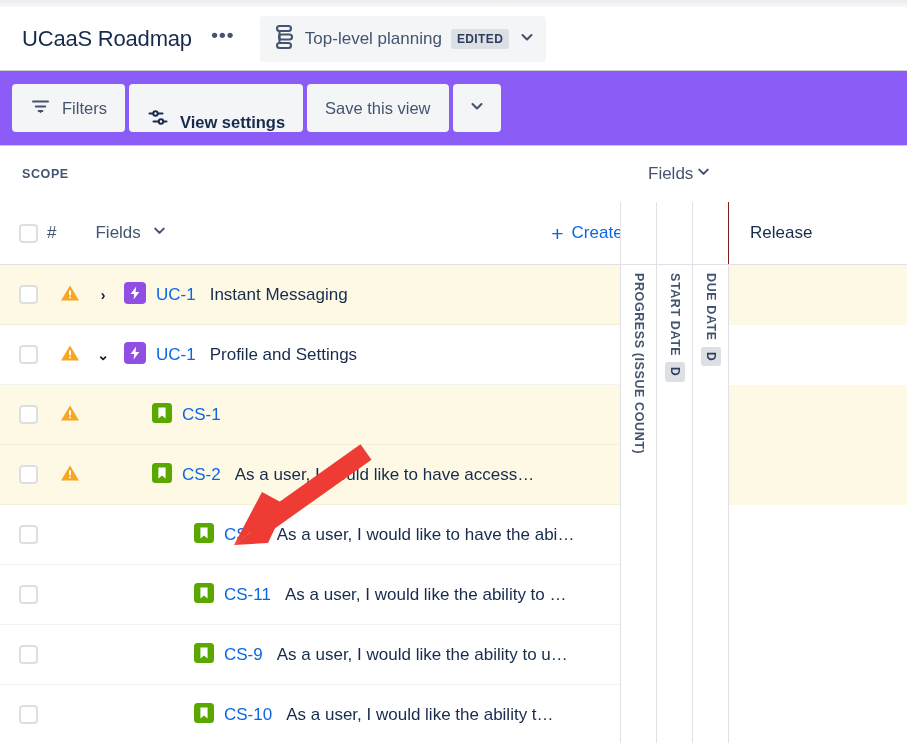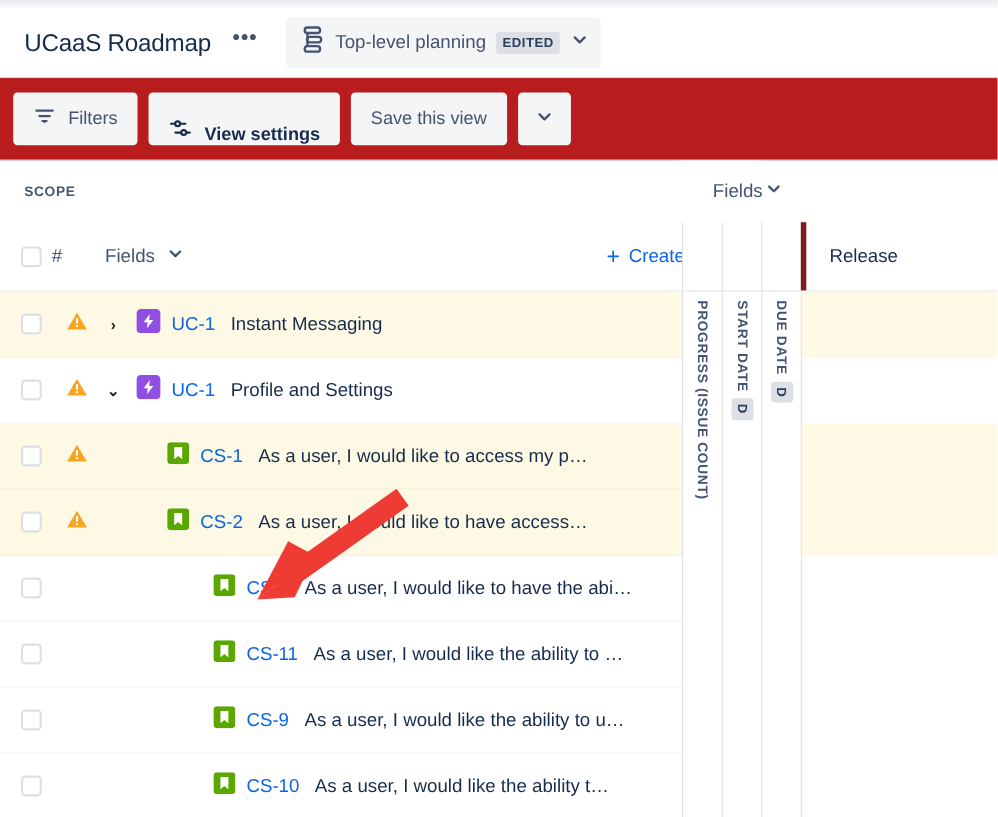--- a/index.html
+++ b/index.html
@@ -41,22 +41,22 @@
   .view-chip-label { font-size:17px; color:#44546f; white-space:nowrap; }
   .edited-badge {
     background:#dcdfe4; color:#2c3e5d; font-size:12px; font-weight:700;
     letter-spacing:0.4px; padding:3px 6px; border-radius:3px;
   }
   .chev { color:#42526e; }
 
   
   .toolbar {
     position:absolute; left:0; top:71px; width:907px; height:75px;
-    display:flex; align-items:center; gap:10px; padding-left:12px;
-    border-bottom:1px solid #c9d1d9; background:#b91c1c;
+    display:flex; align-items:center; gap:4px; padding-left:12px;
+    border-bottom:1px solid #c9d1d9; background:#8b5cf6;
   }
   .tbtn {
     height:48px; border-radius:4px; background:#f4f5f7;
     display:flex; align-items:center; gap:11px; padding:0 18px;
     color:#44546f; font-size:16.5px; white-space:nowrap; cursor:pointer;
   }
   .tbtn.strong { font-weight:700; color:#172b4d;align-items:flex-end; }
   .tbtn.icononly { padding:0; width:48px; justify-content:center; }
 
   
@@ -125,21 +125,21 @@
   .fields-head {
     height:56px; display:flex; align-items:center; padding-left:28px; gap:2px;
     font-size:17px; color:#44546f; cursor:pointer;
   }
   .fields-colhead {
     height:63px; display:flex; align-items:stretch;
     border-bottom:1px solid #dfe1e6;
   }
   .minicol { width:36px; border-left:1px solid #dfe1e6; }
   .release-col {
-    flex:1; border-left:5px solid #7f1d1d; display:flex; align-items:center;
+    flex:1; border-left:1px solid #7f1d1d; display:flex; align-items:center;
     padding-left:21px; font-size:17px; color:#172b4d;
   }
   .fields-body { position:relative; height:478px; display:flex; }
   .vcol {
     width:36px; border-left:1px solid #dfe1e6; position:relative; flex:none;
   }
   .vlabel {
     position:absolute; top:8px; left:50%;
     transform: translateX(-50%) ;
     writing-mode: vertical-rl;
@@ -298,21 +298,20 @@
           <span class="warn"><span><svg width="20" height="20" viewBox="0 0 20 20">
                 <path d="M10 2.4L19 17.6H1z" fill="#f5a623"></path>
                 <rect x="9.05" y="7.2" width="1.9" height="5.2" rx="0.9" fill="#fff"></rect>
                 <rect x="9.05" y="13.5" width="1.9" height="2" rx="0.9" fill="#fff"></rect>
               </svg></span></span>
           <span class="type-ic"><span><svg width="20" height="20" viewBox="0 0 20 20">
                 <rect width="20" height="20" rx="3.5" fill="#5aa700"></rect>
                 <path d="M6.4 4.4h7.2v11.2l-3.6-3.1-3.6 3.1z" fill="#fff"></path>
               </svg></span></span>
           <span class="key">CS-1</span>
-          <span class="summary">As a user, I would like to access my p…</span>
         </div>
         <div class="row hl lvl2">
           <span class="cbx"></span>
           <span class="warn"><span><svg width="20" height="20" viewBox="0 0 20 20">
                 <path d="M10 2.4L19 17.6H1z" fill="#f5a623"></path>
                 <rect x="9.05" y="7.2" width="1.9" height="5.2" rx="0.9" fill="#fff"></rect>
                 <rect x="9.05" y="13.5" width="1.9" height="2" rx="0.9" fill="#fff"></rect>
               </svg></span></span>
           <span class="type-ic"><span><svg width="20" height="20" viewBox="0 0 20 20">
                 <rect width="20" height="20" rx="3.5" fill="#5aa700"></rect>

